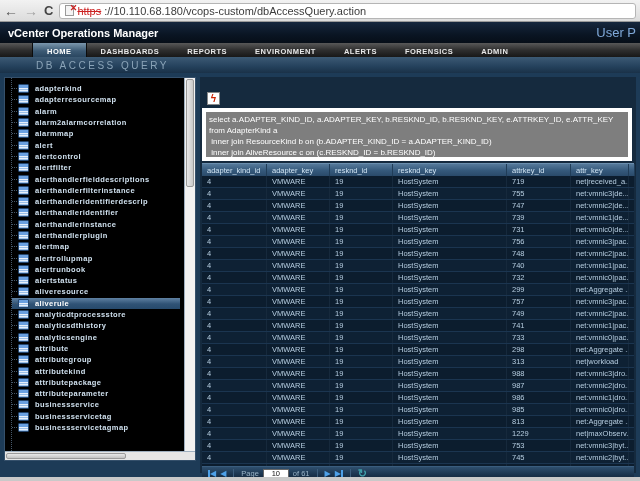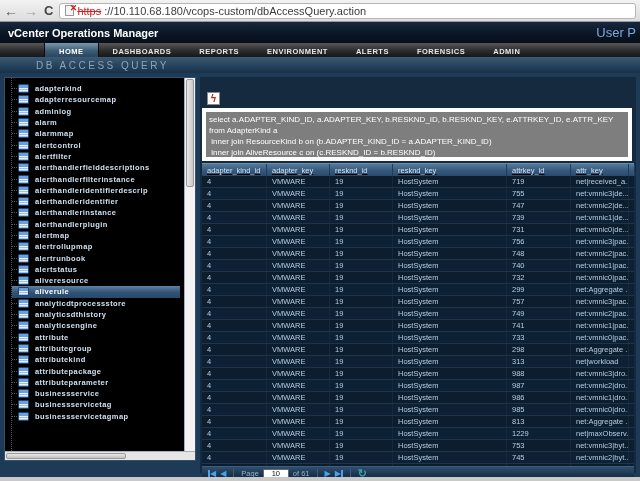--- a/index.html
+++ b/index.html
@@ -25,21 +25,21 @@
   
   .app-header { position:absolute; left:0; top:22px; width:640px; height:21px;
     background:linear-gradient(#16273e,#0a1523 60%,#060e18);
     display:flex; align-items:center; justify-content:space-between; padding:0 8px; }
   .app-title { color:#fff; font-size:11px; font-weight:bold; }
   .user-link { color:#7fa8d8; font-size:13px; margin-right:-4px; white-space:nowrap;text-align:center; }
 
   
   .navbar { position:absolute; left:0; top:43px; width:640px; height:16px;
     background:linear-gradient(#585858,#2e2e2e 45%,#111);
-    display:flex; align-items:stretch; padding-left:44px; }
+    display:flex; align-items:stretch; padding-left:32px; }
   .nav-tab { color:#e8e8e8; font-size:7.5px; font-weight:bold; letter-spacing:.5px;
     padding:0 14px; display:flex; align-items:center; cursor:pointer; }
   .nav-tab.selected { background:linear-gradient(#7b97ad,#3c5a74 50%,#24405a);
     border-left:1px solid #0c0c0c; border-right:1px solid #0c0c0c; color:#fff; }
 
   
   .title-band { position:absolute; left:0; top:57px; width:640px; height:16px;
     background:linear-gradient(#3c5a74,#24415c 60%,#1a3148);
     display:flex; align-items:center; padding-left:12px; }
   .title-band .txt { color:#8ba4b8; font-size:10px; letter-spacing:2.5px;margin-left:24px; }
@@ -86,21 +86,21 @@
   .run-btn .bolt { color:#cc2200; font-size:10px; font-weight:bold; line-height:1; }
   .query-box { position:absolute; left:2px; top:31px; width:430px; height:53px;
     background:#7e7e7e; color:#fff; border:4px solid #ffffff; resize:none;
     font-family:"Liberation Sans", sans-serif; font-size:8px; line-height:11px;
     padding:2px 3px; outline:none; white-space:pre; overflow:hidden; }
 
   
   .grid-head { position:absolute; left:2px; top:86px; width:432px; height:13px;
     display:grid; grid-template-columns:65px 63px 63px 114px 64px 58px 1fr;
     background:linear-gradient(#55799a,#35597b 55%,#2a4a6a);
-    border-top:1px solid #6a8eae;text-decoration:underline; }
+    border-top:1px solid #6a8eae; }
   .grid-head .hc { color:#cfe3f2; font-size:7.5px; display:flex; align-items:center;
     padding-left:5px; border-right:1px solid #1d3document; border-right:1px solid #1e3document;
     border-right:1px solid #203d58; cursor:pointer; white-space:nowrap; overflow:hidden; }
   .grid-body { position:absolute; left:2px; top:99px; width:432px; height:290px;
     overflow:hidden; }
   .grid-row { display:grid; grid-template-columns:65px 63px 63px 114px 64px 58px 1fr;
     height:12px; background:#0c1d2e; border-bottom:1px solid #1d3document;
     border-bottom:1px solid #1a3document; border-bottom:1px solid #1b3550; cursor:pointer; }
   .grid-row:nth-child(even) { background:#0e2134; }
   .grid-row .c { color:#b6cde0; font-size:7.5px; display:flex; align-items:center;
@@ -171,29 +171,33 @@
       <div class="tree-item">
             <span class="tbl-icon"></span>
             <span class="tree-label">adapterkind</span>
           </div>
           <div class="tree-item">
             <span class="tbl-icon"></span>
             <span class="tree-label">adapterresourcemap</span>
           </div>
           <div class="tree-item">
             <span class="tbl-icon"></span>
-            <span class="tree-label">adminlog</span>
-          </div>
-          <div class="tree-item">
-            <span class="tbl-icon"></span>
             <span class="tree-label">alarm</span>
           </div>
           <div class="tree-item">
             <span class="tbl-icon"></span>
+            <span class="tree-label">alarm2alarmcorrelation</span>
+          </div>
+          <div class="tree-item">
+            <span class="tbl-icon"></span>
             <span class="tree-label">alarmmap</span>
+          </div>
+          <div class="tree-item">
+            <span class="tbl-icon"></span>
+            <span class="tree-label">alert</span>
           </div>
           <div class="tree-item">
             <span class="tbl-icon"></span>
             <span class="tree-label">alertcontrol</span>
           </div>
           <div class="tree-item">
             <span class="tbl-icon"></span>
             <span class="tree-label">alertfilter</span>
           </div>
           <div class="tree-item">

